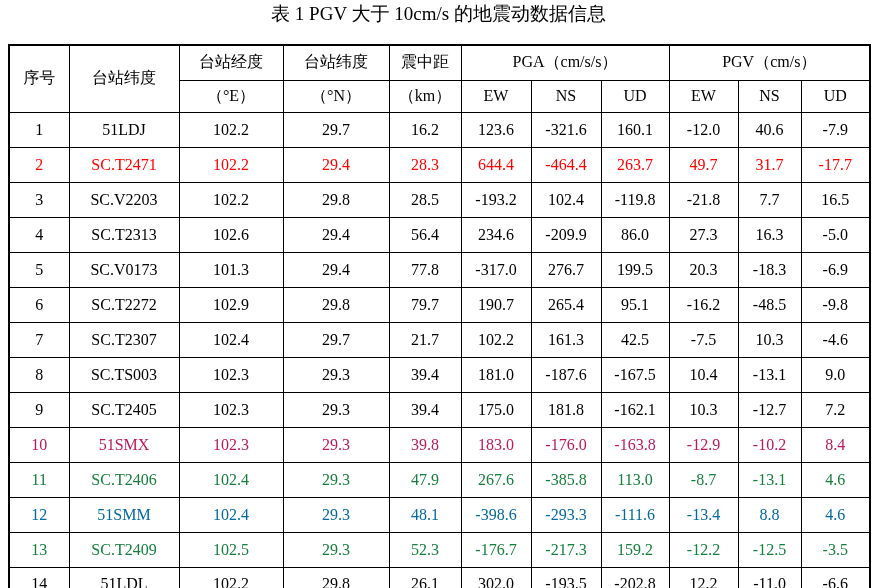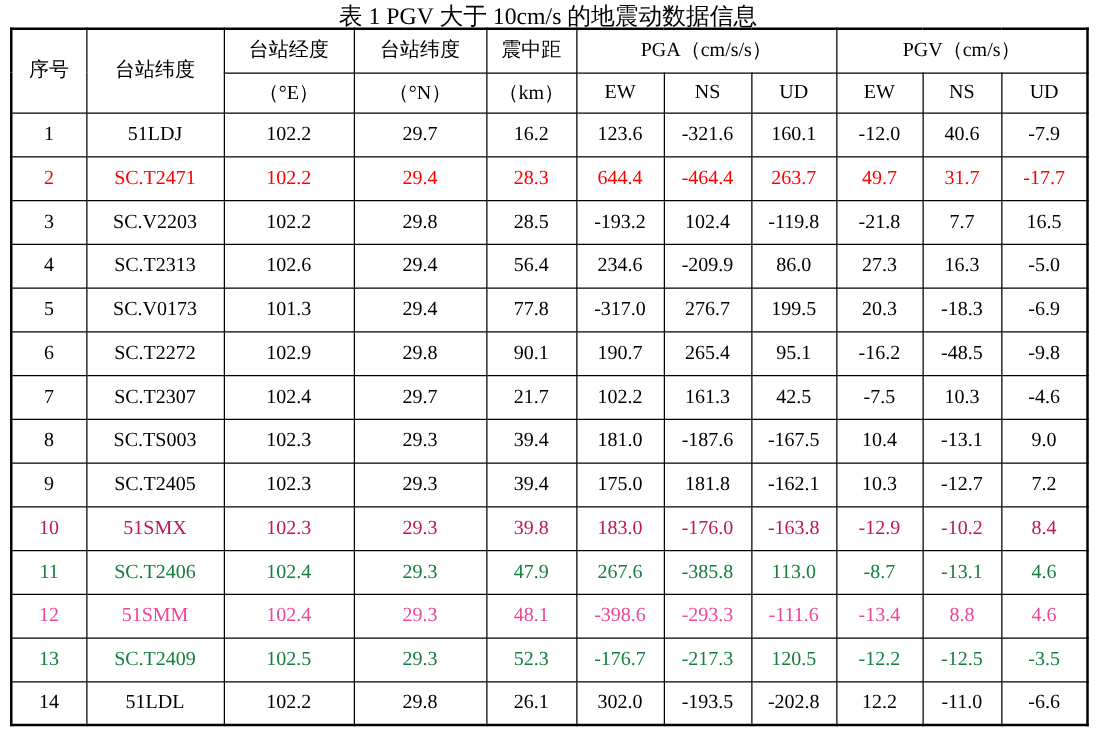--- a/index.html
+++ b/index.html
@@ -4,21 +4,21 @@
 <style>
   html, body {
     margin: 0;
     padding: 0;
     background: #ffffff;
     width: 877px;
     height: 588px;
     overflow: hidden;
   }
   .caption {
-    height: 22px;
+    height: 44px;
     line-height: 28px;
     text-align: center;
     font-family: "Liberation Serif", "DejaVu Serif", serif;
     font-size: 19px;
     color: #000000;
     white-space: nowrap;
   }
   table.datatable {
     border-collapse: collapse;
     table-layout: fixed;
@@ -148,21 +148,21 @@
         <td>199.5</td>
         <td>20.3</td>
         <td>-18.3</td>
         <td>-6.9</td>
       </tr>
       <tr style="color: rgb(0, 0, 0);">
         <td>6</td>
         <td>SC.T2272</td>
         <td>102.9</td>
         <td>29.8</td>
-        <td>90.1</td>
+        <td>79.7</td>
         <td>190.7</td>
         <td>265.4</td>
         <td>95.1</td>
         <td>-16.2</td>
         <td>-48.5</td>
         <td>-9.8</td>
       </tr>
       <tr style="color: rgb(0, 0, 0);">
         <td>7</td>
         <td>SC.T2307</td>
@@ -221,42 +221,42 @@
         <td>102.4</td>
         <td>29.3</td>
         <td>47.9</td>
         <td>267.6</td>
         <td>-385.8</td>
         <td>113.0</td>
         <td>-8.7</td>
         <td>-13.1</td>
         <td>4.6</td>
       </tr>
-      <tr style="color: #ec4899;">
+      <tr style="color: #0369a1;">
         <td>12</td>
         <td>51SMM</td>
         <td>102.4</td>
         <td>29.3</td>
         <td>48.1</td>
         <td>-398.6</td>
         <td>-293.3</td>
         <td>-111.6</td>
         <td>-13.4</td>
         <td>8.8</td>
         <td>4.6</td>
       </tr>
       <tr style="color: #15803d;">
         <td>13</td>
         <td>SC.T2409</td>
         <td>102.5</td>
         <td>29.3</td>
         <td>52.3</td>
         <td>-176.7</td>
         <td>-217.3</td>
-        <td>120.5</td>
+        <td>159.2</td>
         <td>-12.2</td>
         <td>-12.5</td>
         <td>-3.5</td>
       </tr>
       <tr style="color: rgb(0, 0, 0);">
         <td>14</td>
         <td>51LDL</td>
         <td>102.2</td>
         <td>29.8</td>
         <td>26.1</td>

